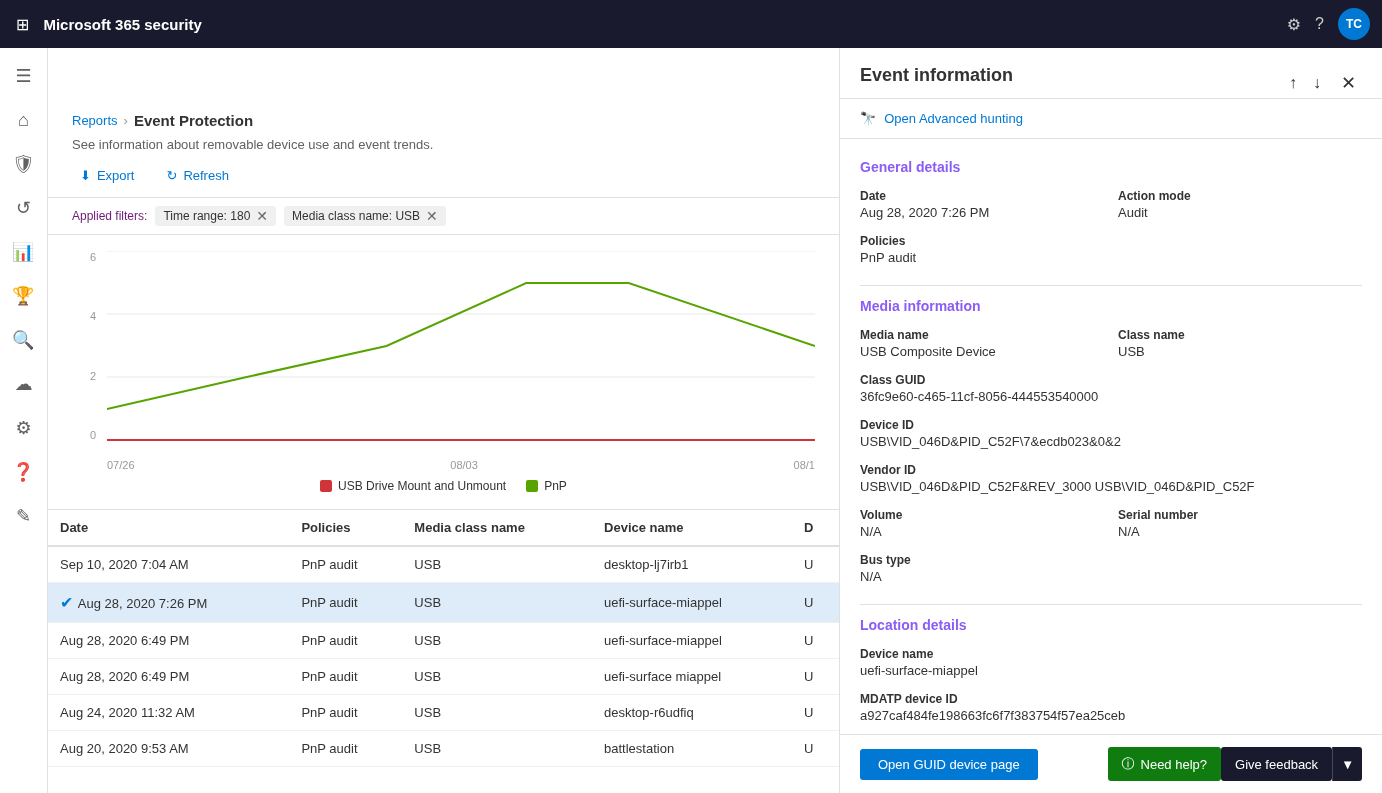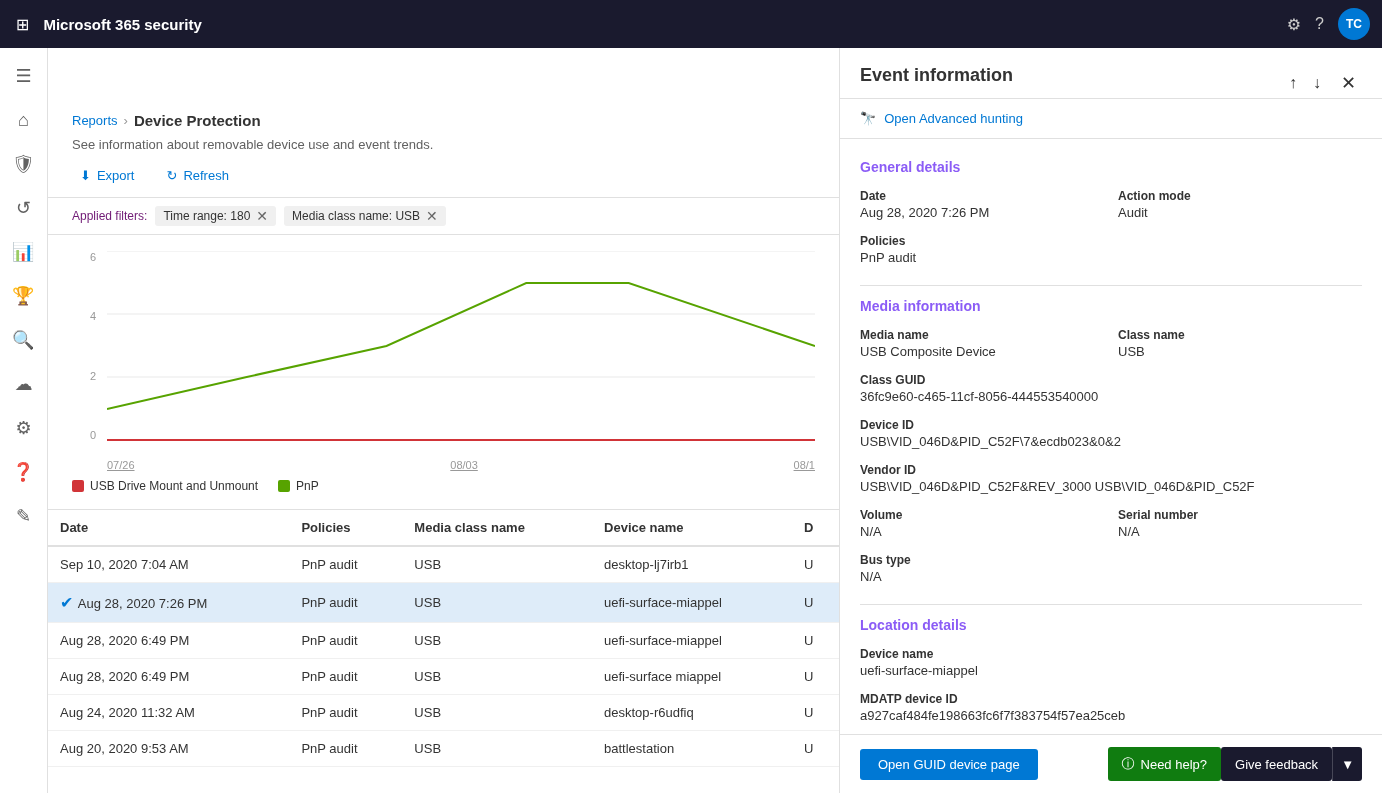--- a/index.html
+++ b/index.html
@@ -37,22 +37,22 @@
     .filters-bar { display: flex; align-items: center; gap: 8px; padding: 8px 24px; background: #fff; border-bottom: 1px solid #e0e0e0; }
     .filters-label { color: #701a75; font-size: 12px; }
     .filter-chip { display: flex; align-items: center; gap: 6px; background: #f0f0f0; border-radius: 3px; padding: 3px 8px; font-size: 12px; color: #333; }
     .filter-chip-close { cursor: pointer; color: #666; font-size: 14px; line-height: 1; }
 
     
     .chart-container { padding: 16px 24px; background: #fff; border-bottom: 1px solid #e0e0e0; flex-shrink: 0; }
     .chart-wrapper { position: relative; height: 220px; }
     .chart-y-axis { position: absolute; left: 0; top: 0; bottom: 30px; width: 30px; display: flex; flex-direction: column; justify-content: space-between; align-items: flex-end; padding-right: 6px; font-size: 11px; color: #999; }
     .chart-area { position: absolute; left: 35px; right: 0; top: 0; bottom: 30px; }
-    .chart-x-axis { position: absolute; bottom: 0; left: 35px; right: 0; display: flex; justify-content: space-between; font-size: 11px; color: #999; text-decoration: underline; }
-    .chart-legend { display: flex; align-items: center; gap: 20px; margin-top: 8px; font-size: 12px; }
+    .chart-x-axis { position: absolute; bottom: 0; left: 35px; right: 0; display: flex; justify-content: space-between; font-size: 11px; color: #999; }
+    .chart-legend { display: flex; align-items: center; gap: 20px; margin-top: 8px; font-size: 12px; justify-content: center; }
     .legend-item { display: flex; align-items: center; gap: 6px; }
     .legend-dot { width: 12px; height: 12px; border-radius: 2px; }
 
     
     .table-container { flex: 1; overflow-y: auto; background: #fff; }
     table { width: 100%; border-collapse: collapse; font-size: 13px; }
     thead tr { border-bottom: 2px solid #e0e0e0; }
     thead th { padding: 10px 12px; text-align: left; font-weight: 600; color: #333; background: #fff; position: sticky; top: 0; white-space: nowrap; }
     tbody tr { border-bottom: 1px solid #f0f0f0; cursor: pointer; }
     tbody tr.selected { background: #deecf9; }
@@ -121,21 +121,21 @@
     <div class="sidebar-item">❓</div>
     <div class="sidebar-item">✎</div>
   </div>
 
   <div class="content-area">
 
     <div class="page-header">
       <div class="breadcrumb">
         <span>Reports</span>
         <span class="breadcrumb-sep">›</span>
-        <span class="breadcrumb-current">Device Protection</span>
+        <span class="breadcrumb-current">Event Protection</span>
       </div>
       <div class="page-desc">See information about removable device use and event trends.</div>
       <div class="toolbar">
         <button class="toolbar-btn">
           <span>⬇</span>
           <span>Export</span>
         </button>
         <button class="toolbar-btn">
           <span>↻</span>
           <span>Refresh</span>

